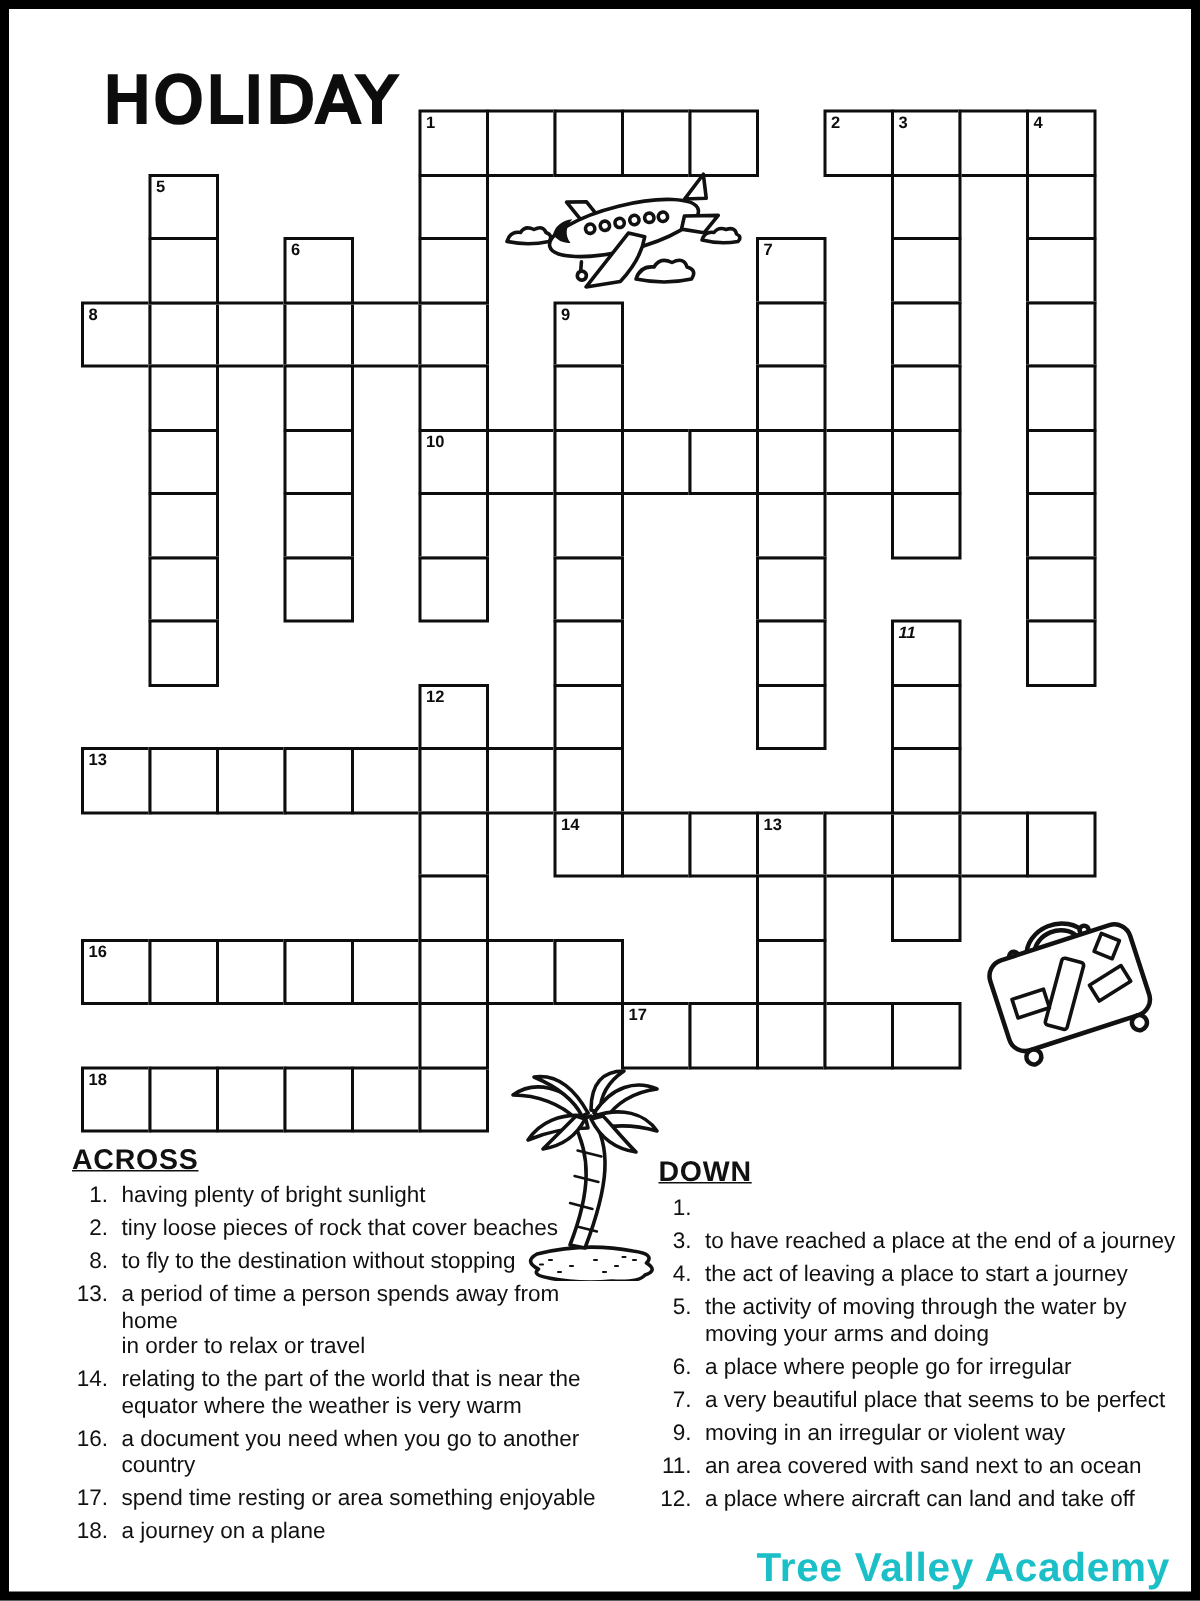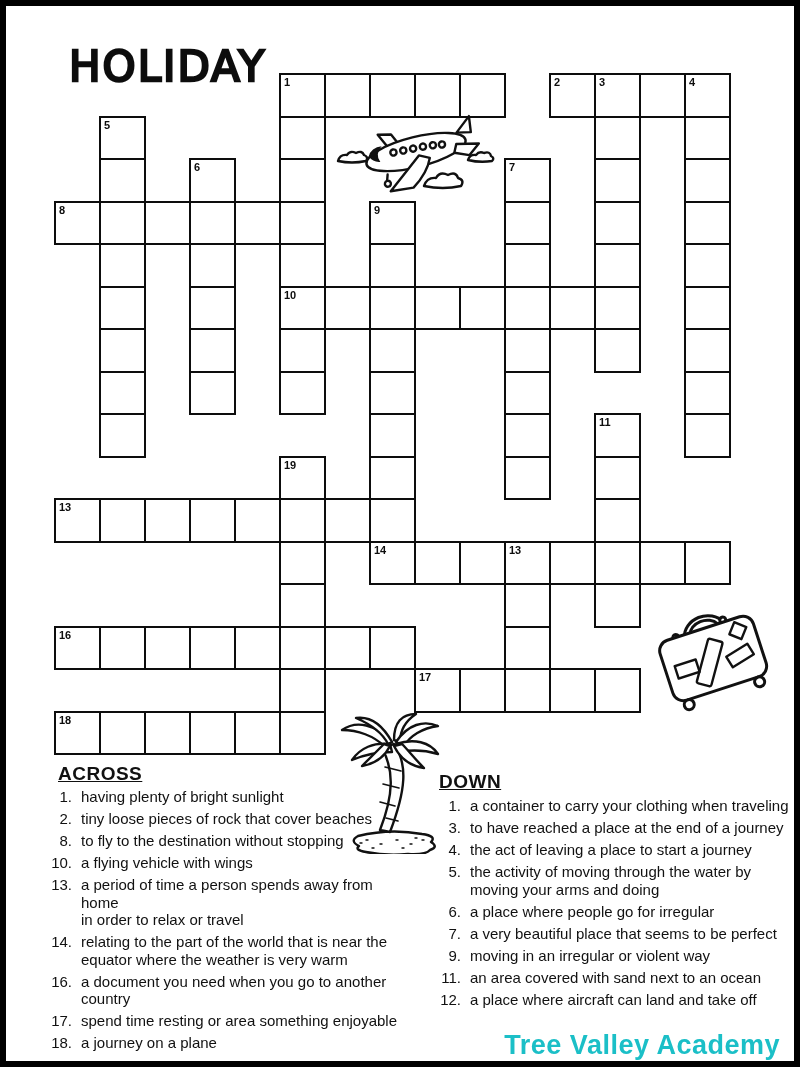--- a/index.html
+++ b/index.html
@@ -17,21 +17,21 @@
   
   .clues{position:absolute;}
   .clues h2{margin:0 0 3px 0;font-size:19px;font-weight:bold;
         text-decoration:underline;letter-spacing:0.5px;}
   .clue{display:flex;margin-bottom:4.5px;}
   .clue-num{flex:0 0 26px;text-align:right;margin-right:9px;
         font-size:15px;line-height:17.5px;}
   .clue-text{font-size:15px;line-height:17.5px;white-space:pre-line;}
   #across-clues{left:40px;top:757px;width:368px;}
   #down-clues{left:429px;top:765px;width:364px;}
-  #across-clues h2{margin-left:12px;}
+  #across-clues h2{margin-left:2px;}
   #down-clues h2{margin-left:4px;margin-bottom:4px;}
   .illustration{position:absolute;}
   .site-credit{position:absolute;right:14px;top:1024px;
         font-size:27px;font-weight:bold;letter-spacing:0.5px;}
 </style>
 </head>
 <body>
 
 <div class="page">
 
@@ -164,28 +164,28 @@
       <div class="cell" style="left: 498px; top: 407px; width: 47px; height: 44.5px;"></div>
       <div class="cell" style="left: 498px; top: 449.5px; width: 47px; height: 44.5px;"></div>
       <div class="cell" style="left: 363px; top: 194.5px; width: 47px; height: 44.5px;">
         <span class="cellnum">9</span>
       </div>
       <div class="cell" style="left: 363px; top: 237px; width: 47px; height: 44.5px;"></div>
       <div class="cell" style="left: 363px; top: 322px; width: 47px; height: 44.5px;"></div>
       <div class="cell" style="left: 363px; top: 364.5px; width: 47px; height: 44.5px;"></div>
       <div class="cell" style="left: 363px; top: 407px; width: 47px; height: 44.5px;"></div>
       <div class="cell" style="left: 363px; top: 449.5px; width: 47px; height: 44.5px;"></div>
-      <div class="cell" style="left: 588px; top: 407px; width: 47px; height: 44.5px;">
+      <div class="cell" style="left: 588px; top: 407px; width: 47px; height: 44.5px; font-style: italic;">
         <span class="cellnum">11</span>
       </div>
       <div class="cell" style="left: 588px; top: 449.5px; width: 47px; height: 44.5px;"></div>
       <div class="cell" style="left: 588px; top: 492px; width: 47px; height: 44.5px;"></div>
       <div class="cell" style="left: 588px; top: 577px; width: 47px; height: 44.5px;"></div>
       <div class="cell" style="left: 273px; top: 449.5px; width: 47px; height: 44.5px;">
-        <span class="cellnum">19</span>
+        <span class="cellnum">12</span>
       </div>
       <div class="cell" style="left: 273px; top: 534.5px; width: 47px; height: 44.5px;"></div>
       <div class="cell" style="left: 273px; top: 577px; width: 47px; height: 44.5px;"></div>
       <div class="cell" style="left: 273px; top: 662px; width: 47px; height: 44.5px;"></div>
       <div class="cell" style="left: 498px; top: 577px; width: 47px; height: 44.5px;"></div>
       <div class="cell" style="left: 498px; top: 619.5px; width: 47px; height: 44.5px;"></div>
     </div>
 
   <svg class="illustration" style="left:322px;top:108px;" width="178" height="88" viewBox="0 0 178 88">
     <g stroke="#111" stroke-width="2.4" fill="none" stroke-linecap="round" stroke-linejoin="round">
@@ -256,24 +256,20 @@
         </div>
         <div class="clue">
           <span class="clue-num">2.</span>
           <span class="clue-text">tiny loose pieces of rock that cover beaches</span>
         </div>
         <div class="clue">
           <span class="clue-num">8.</span>
           <span class="clue-text">to fly to the destination without stopping</span>
         </div>
         <div class="clue">
-          <span class="clue-num">10.</span>
-          <span class="clue-text">a flying vehicle with wings</span>
-        </div>
-        <div class="clue">
           <span class="clue-num">13.</span>
           <span class="clue-text">a period of time a person spends away from home
 in order to relax or travel</span>
         </div>
         <div class="clue">
           <span class="clue-num">14.</span>
           <span class="clue-text">relating to the part of the world that is near the
 equator where the weather is very warm</span>
         </div>
         <div class="clue">
@@ -289,21 +285,20 @@
           <span class="clue-text">a journey on a plane</span>
         </div>
       </div>
   </section>
 
   <section class="clues" id="down-clues">
     <h2>DOWN</h2>
     <div id="down-list">
         <div class="clue">
           <span class="clue-num">1.</span>
-          <span class="clue-text">a container to carry your clothing when traveling</span>
         </div>
         <div class="clue">
           <span class="clue-num">3.</span>
           <span class="clue-text">to have reached a place at the end of a journey</span>
         </div>
         <div class="clue">
           <span class="clue-num">4.</span>
           <span class="clue-text">the act of leaving a place to start a journey</span>
         </div>
         <div class="clue">

